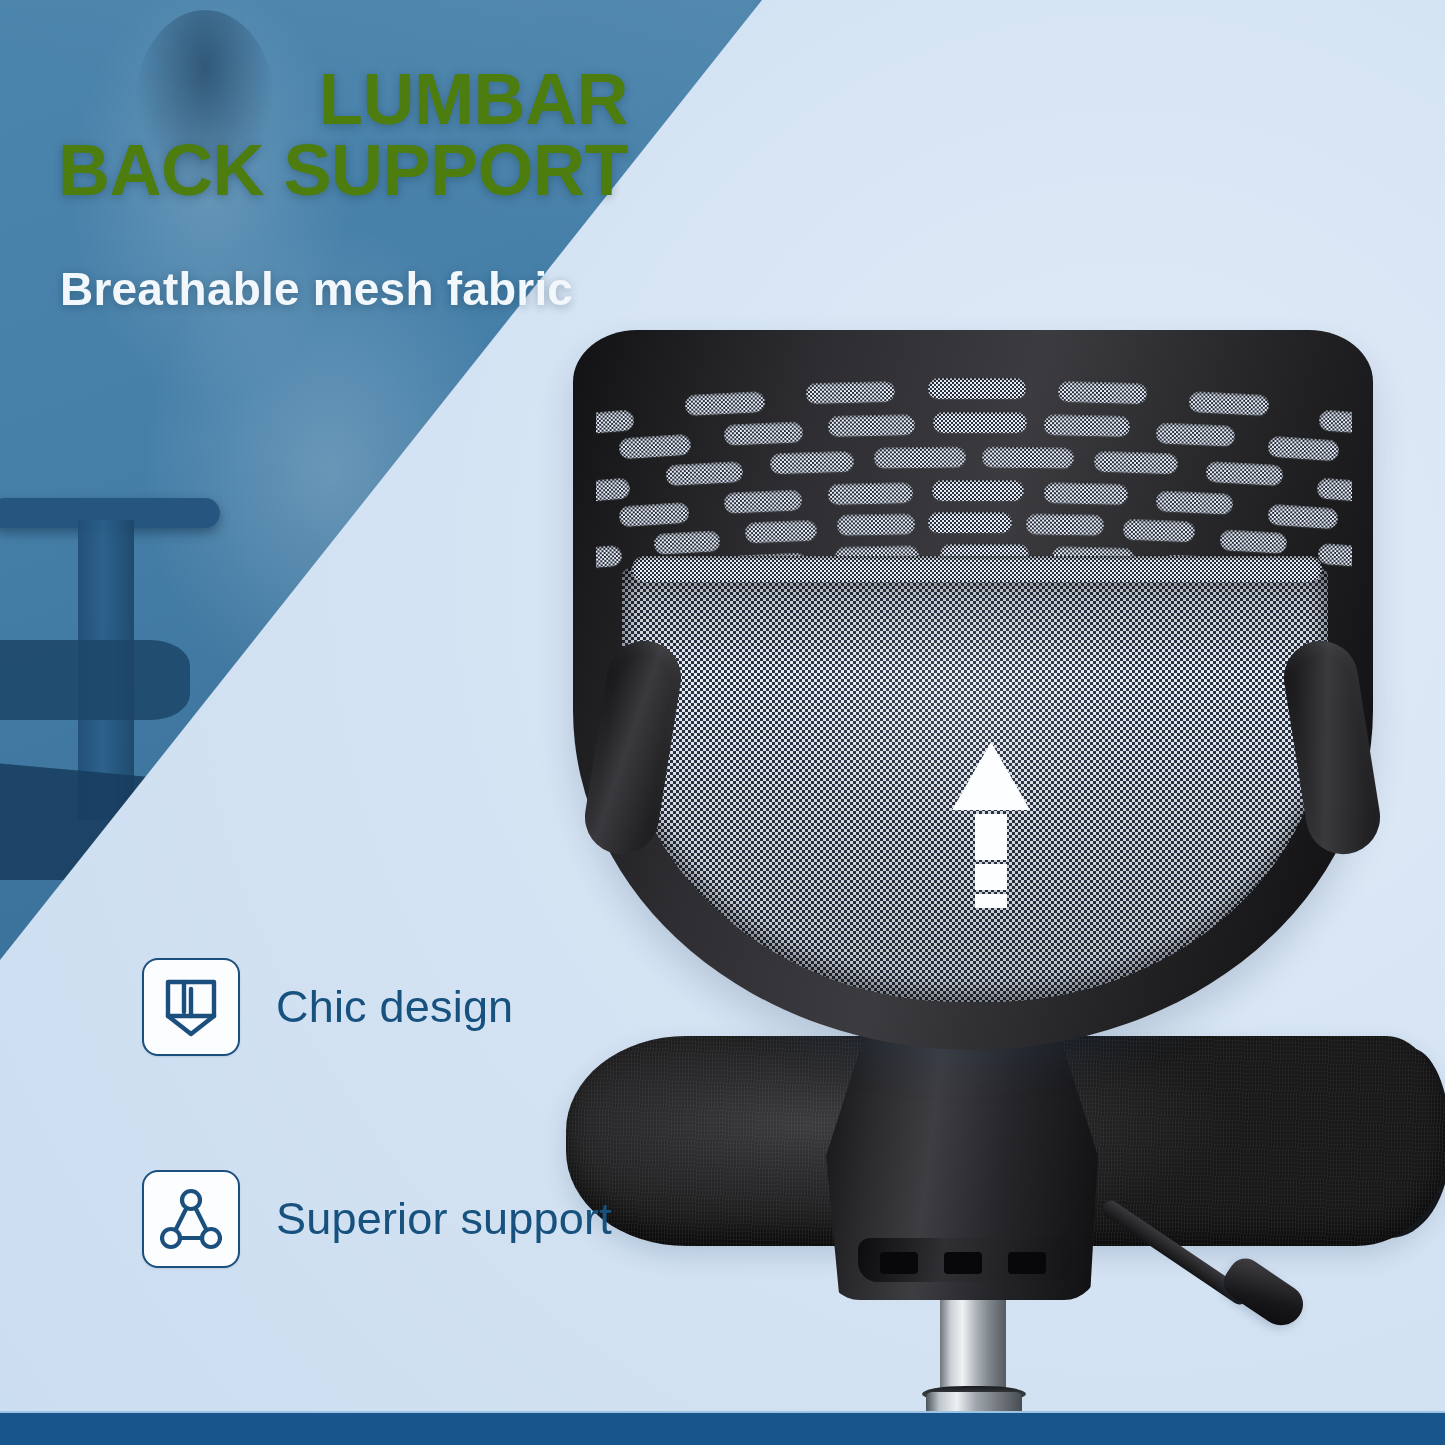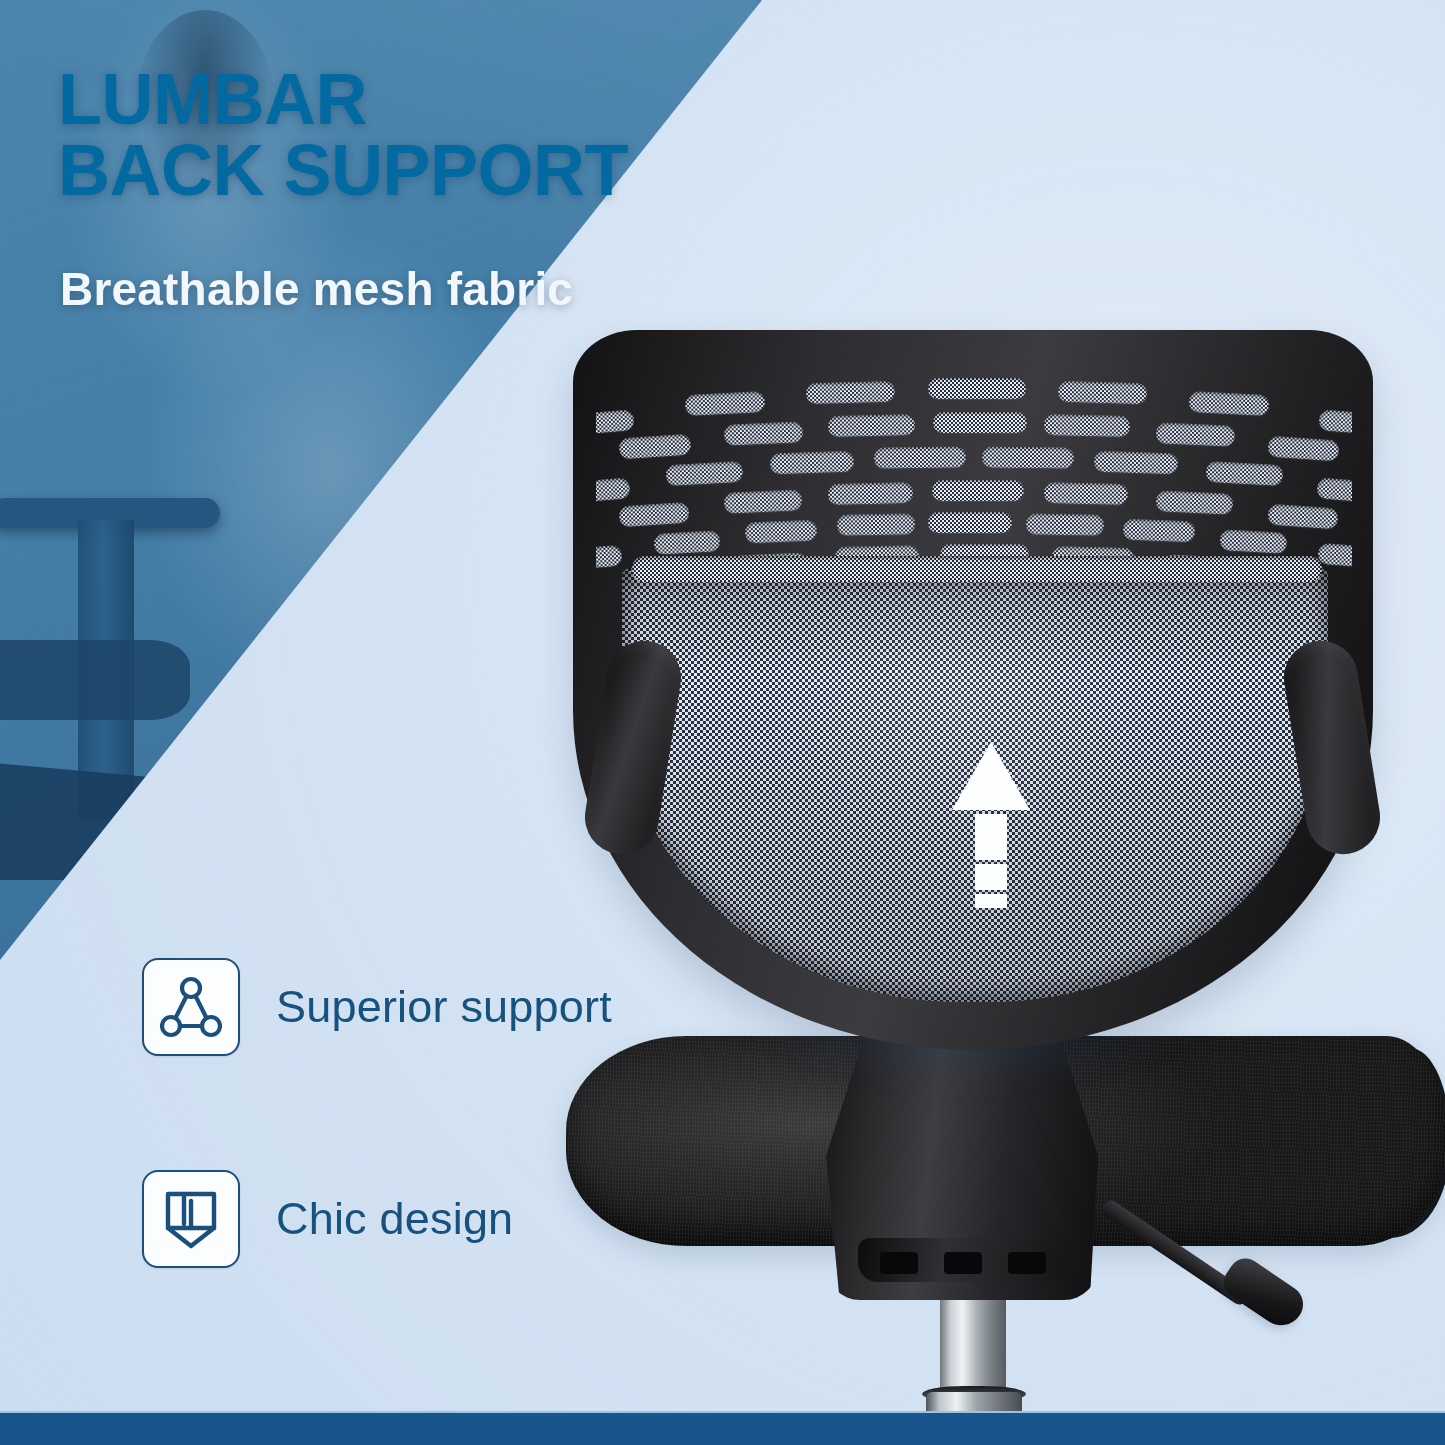--- a/index.html
+++ b/index.html
@@ -77,27 +77,28 @@
   
   .photo-edge {
     position:absolute; left:0; top:0; width:1445px; height:1000px;
     background:linear-gradient(231.5deg, rgba(255,255,255,0.30) 0px, rgba(255,255,255,0) 26px);
     mix-blend-mode:screen;
   }
 
   
   .headline {
     position:absolute; left:58px; top:64px;
-    color:#0369a1;
+    color:#4d7c0f;
     font-weight:bold;
     font-size:72px;
     line-height:0.98;
     letter-spacing:-0.5px;
     text-shadow:0 2px 10px rgba(10,35,60,.28);
     white-space:pre-line;
+    text-align:right;
   }
   .subline {
     position:absolute; left:60px; top:262px;
     color:#F2F7FC;
     font-size:46px;
     font-weight:bold;
     letter-spacing:0.2px;
     text-shadow:0 2px 8px rgba(10,35,60,.30);
   }
 
@@ -386,40 +387,40 @@
     </div>
 
     <div class="lever-rod"></div>
     <div class="lever-grip"></div>
   </div>
 
   <div class="features">
 
     <div class="feature">
       <div class="feature-icon">
+        <svg width="58" height="62" viewBox="0 0 58 62" fill="none" stroke="#1B4F7D" stroke-width="4.4" stroke-linejoin="round" stroke-linecap="round">
+          <path d="M6 6 H52 V40 H6 Z"></path>
+          <path d="M6 40 L29 58 L52 40"></path>
+          <path d="M22 6 V36"></path>
+          <path d="M29 13 V40"></path>
+        </svg>
+      </div>
+      <div class="feature-label">Chic design</div>
+    </div>
+
+    <div class="feature">
+      <div class="feature-icon">
         <svg width="62" height="62" viewBox="0 0 62 62" fill="none" stroke="#1B4F7D" stroke-width="4.2" stroke-linejoin="round" stroke-linecap="round">
           <circle cx="31" cy="12" r="9"></circle>
           <circle cx="11" cy="50" r="9"></circle>
           <circle cx="51" cy="50" r="9"></circle>
           <path d="M26.5 20 L15.5 42"></path>
           <path d="M35.5 20 L46.5 42"></path>
           <path d="M20 50 H42"></path>
         </svg>
       </div>
       <div class="feature-label">Superior support</div>
     </div>
-
-    <div class="feature">
-      <div class="feature-icon">
-        <svg width="58" height="62" viewBox="0 0 58 62" fill="none" stroke="#1B4F7D" stroke-width="4.4" stroke-linejoin="round" stroke-linecap="round">
-          <path d="M6 6 H52 V40 H6 Z"></path>
-          <path d="M6 40 L29 58 L52 40"></path>
-          <path d="M22 6 V36"></path>
-          <path d="M29 13 V40"></path>
-        </svg>
-      </div>
-      <div class="feature-label">Chic design</div>
-    </div>
   </div>
 
   <div class="bottom-bar-hi"></div>
   <div class="bottom-bar"></div>
 </div>
 
 </body></html>

